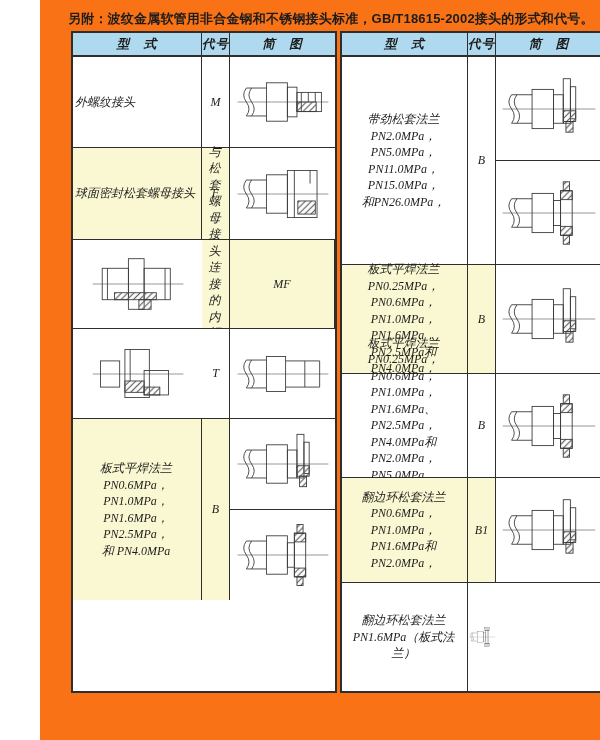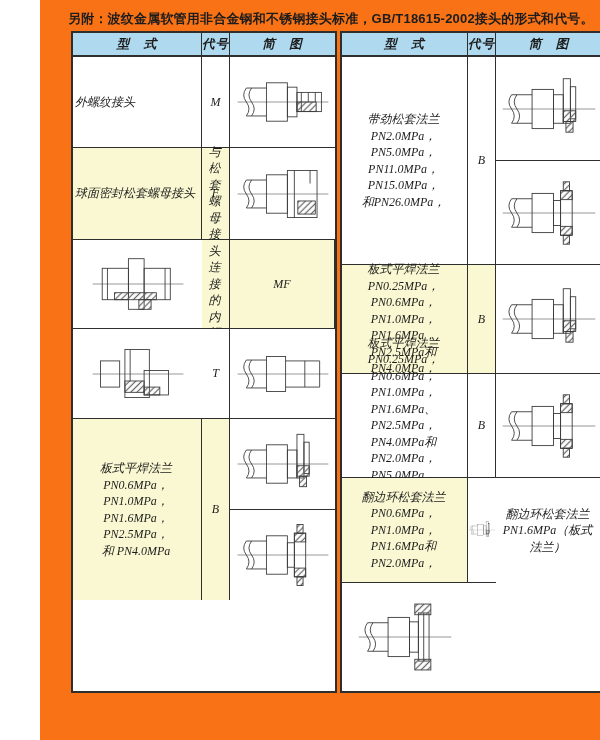--- a/index.html
+++ b/index.html
@@ -293,20 +293,21 @@
           <rect x="68" y="17" width="13" height="10" fill="url(#h10)" stroke="#3a3a3a"></rect>
           <rect x="68" y="57" width="13" height="10" fill="url(#h10)" stroke="#3a3a3a"></rect>
           <rect x="71" y="7" width="7" height="10" fill="url(#h10)" stroke="#3a3a3a"></rect>
           <rect x="71" y="67" width="7" height="10" fill="url(#h10)" stroke="#3a3a3a"></rect>
         </svg>
     </div>
 
     <div class="c type ylw">翻边环松套法兰
 PN0.6MPa，PN1.0MPa，
 PN1.6MPa和PN2.0MPa，</div>
+    <div class="c ylw">B1</div>
     <div class="c br0">
       <svg class="dg" width="98" height="86" viewBox="0 0 110 84">
           <defs>
             <pattern id="h11" width="5" height="5" patternUnits="userSpaceOnUse" patternTransform="rotate(45)">
               <line x1="2.5" y1="0" x2="2.5" y2="5" stroke="#666" stroke-width="1.4"></line>
             </pattern>
           </defs>
           <line x1="3" y1="42" x2="107" y2="42" stroke="#3a3a3a" stroke-width="0.6"></line>
           <path d="M13 26 q-6 8 0 16 q6 8 0 16" fill="none" stroke="#3a3a3a"></path>
           <path d="M19 26 q-6 8 0 16 q6 8 0 16" fill="none" stroke="#3a3a3a"></path>

